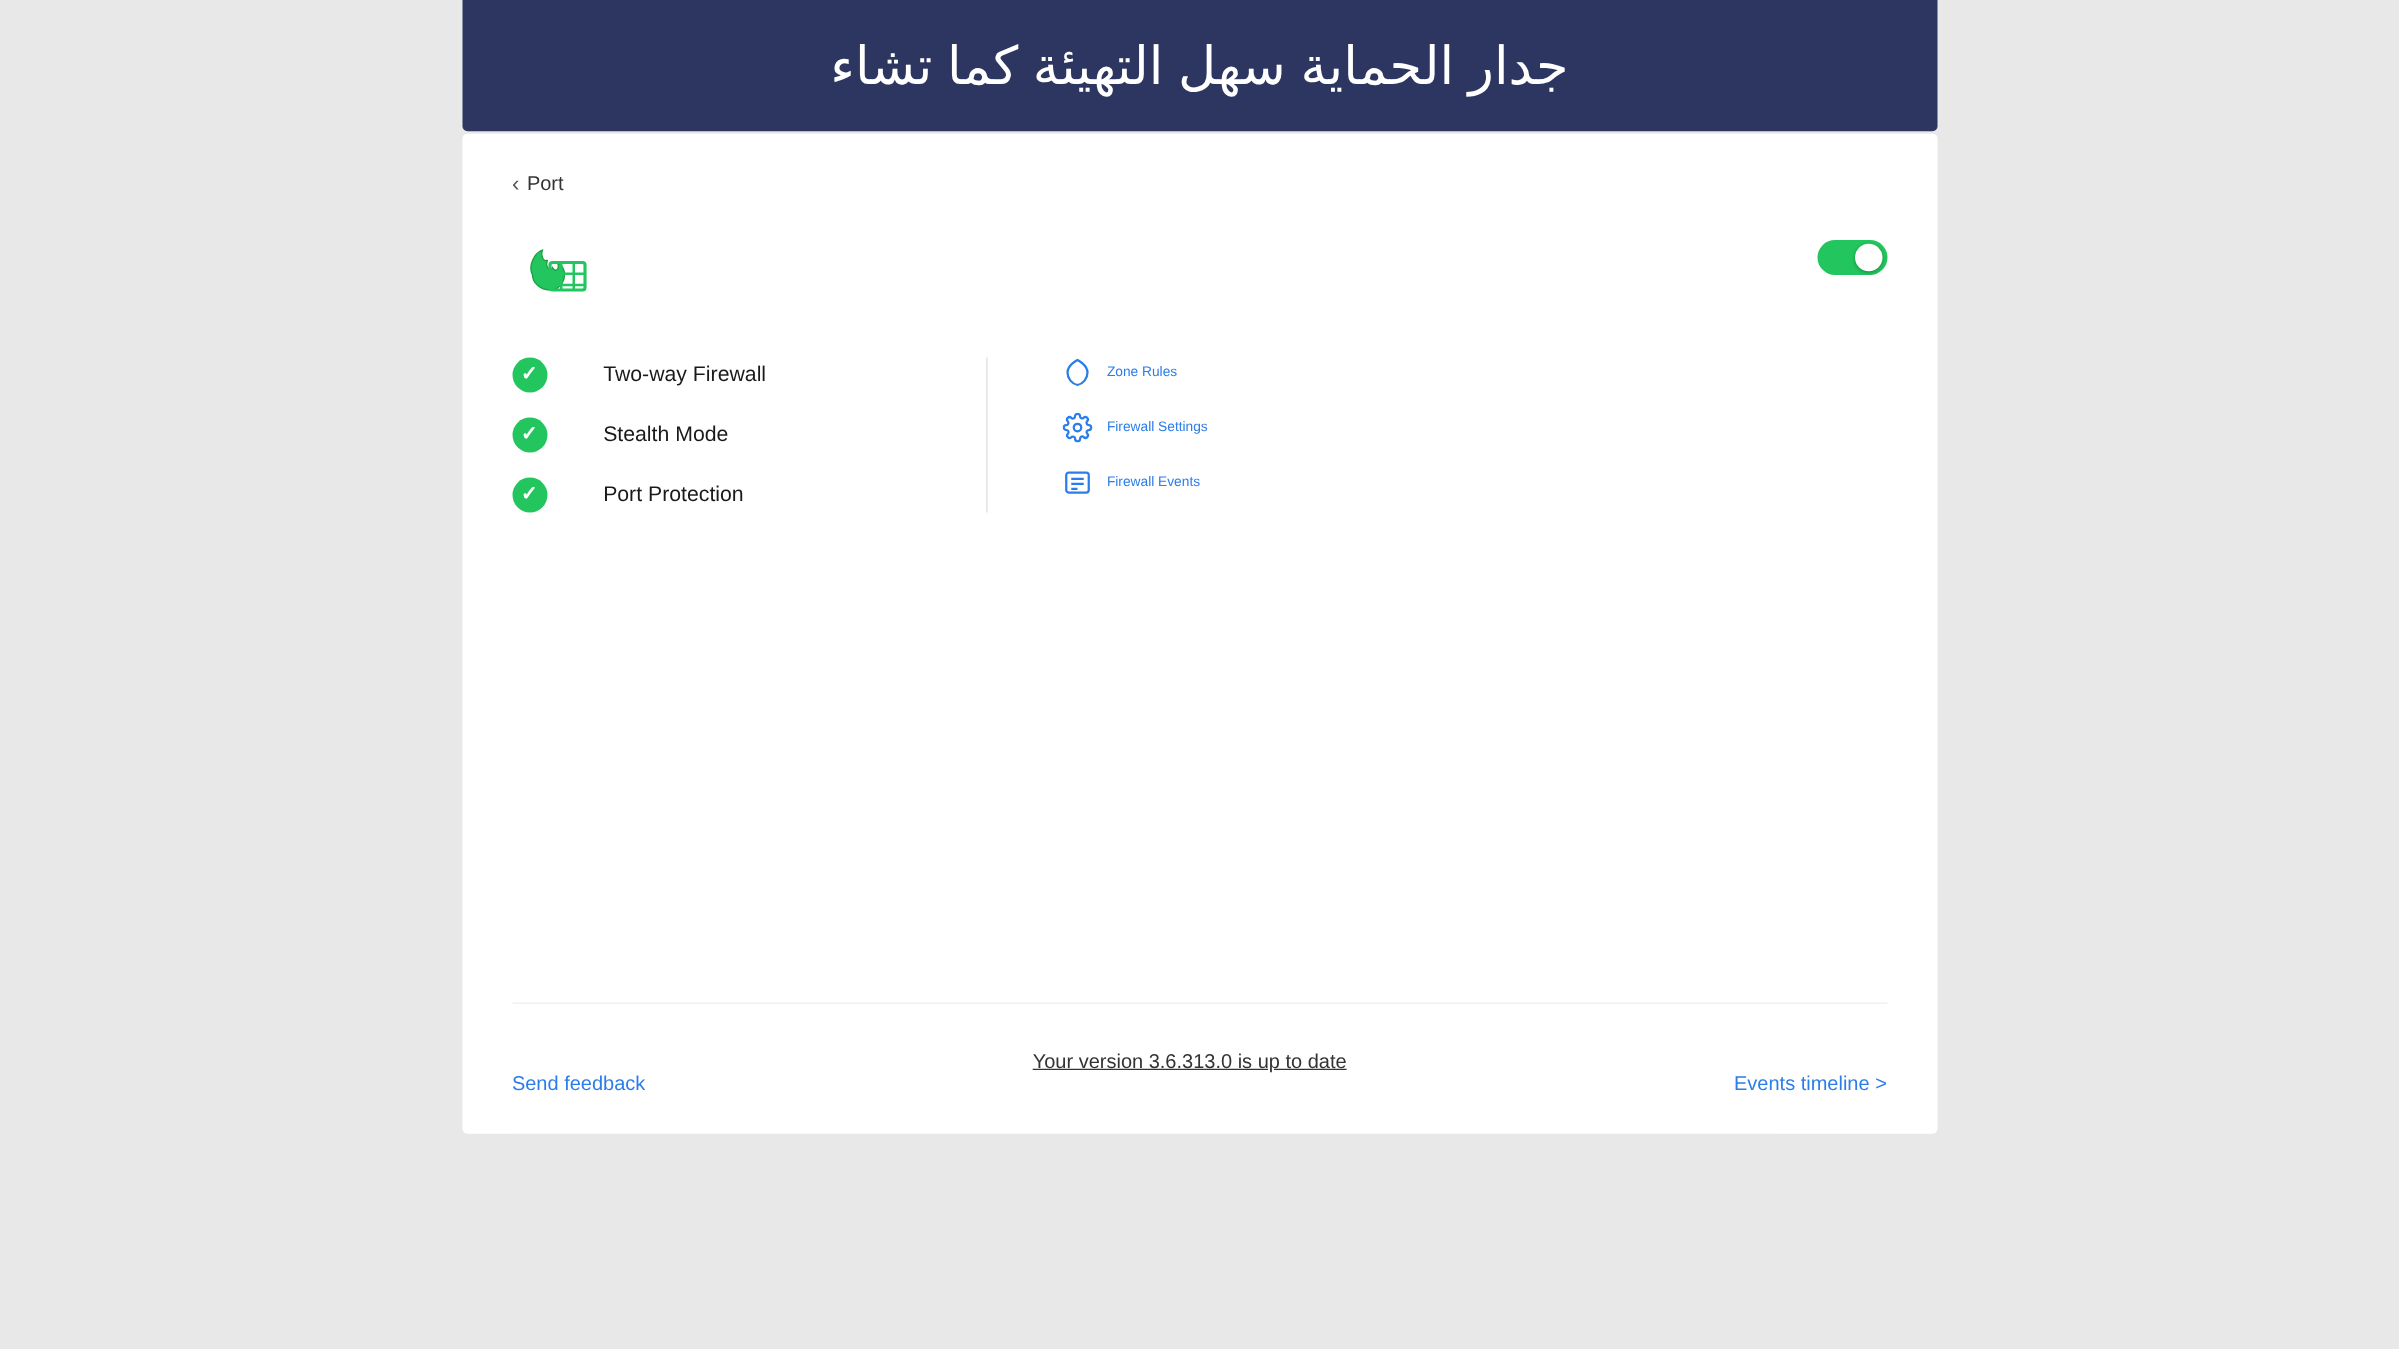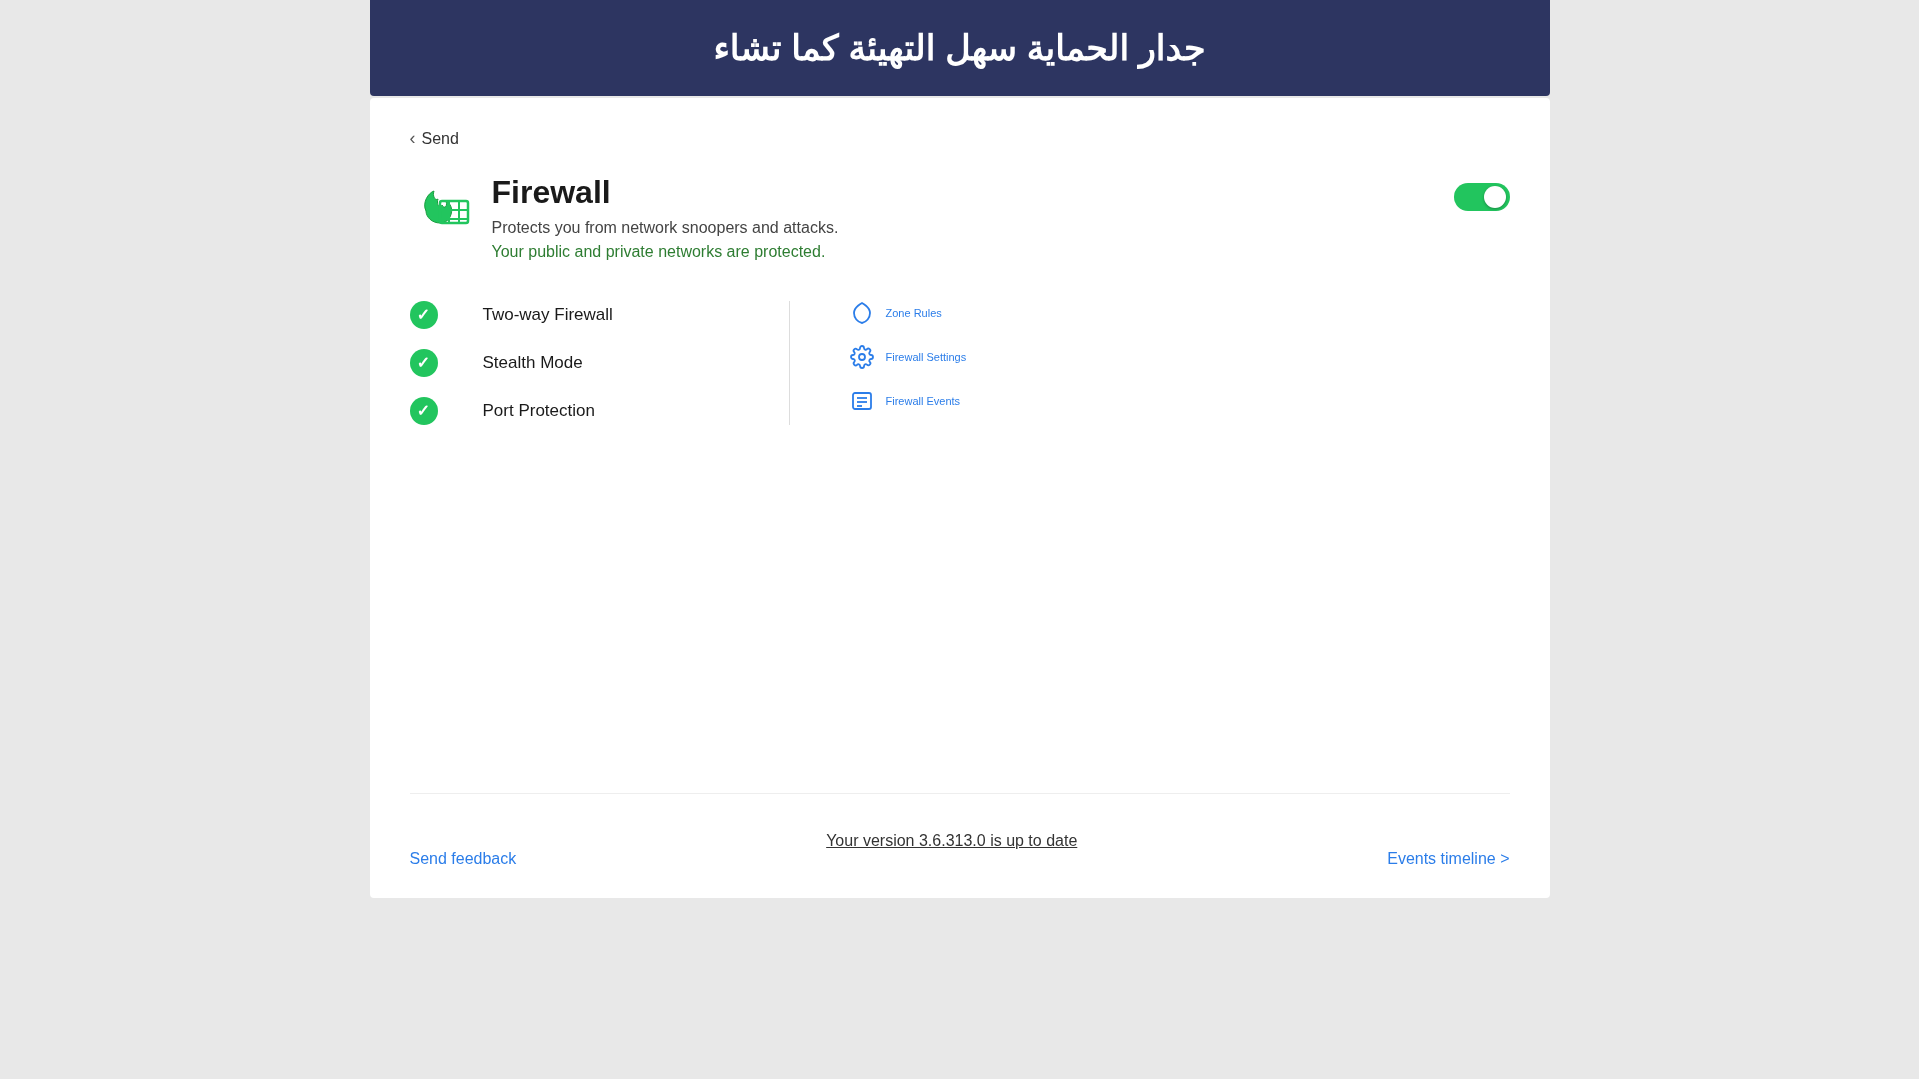--- a/index.html
+++ b/index.html
@@ -27,22 +27,22 @@
     .top-banner {
       background: #2d3561;
       width: 1180px;
       padding: 28px 20px;
       text-align: center;
       border-radius: 0 0 4px 4px;
     }
 
     .top-banner-text {
       color: #ffffff;
-      font-size: 35px;
-      font-weight: 700;
+      font-size: 42px;
+      font-weight: 400;
       direction: rtl;
       letter-spacing: 1px;
     }
 
     .content-panel {
       background: #ffffff;
       width: 1180px;
       min-height: 800px;
       margin-top: 2px;
       border-radius: 4px;
@@ -250,44 +250,39 @@
 <div class="main-wrapper">
 
   <div class="top-banner">
     <div class="top-banner-text">جدار الحماية سهل التهيئة كما تشاء</div>
   </div>
 
   <div class="content-panel">
 
     <a class="back-link" href="#">
       <span class="back-chevron">‹</span>
-      <span>Send</span>
+      <span>Port</span>
     </a>
 
     <div class="header-section">
       <div class="header-left">
 
         <div class="firewall-icon">
           <svg viewBox="0 0 64 64" width="64" height="64" fill="none" xmlns="http://www.w3.org/2000/svg">
 
             <path d="M16 38 C12 30 18 20 24 18 C22 24 26 28 28 26 C26 32 30 36 32 32 C34 36 38 34 36 28 C40 30 44 36 40 44 C38 48 34 50 30 50 C22 50 16 44 16 38Z" fill="#22c55e" stroke="#1a9e3f" stroke-width="1"></path>
 
             <rect x="30" y="28" width="28" height="22" rx="2" fill="none" stroke="#22c55e" stroke-width="2.5"></rect>
             <line x1="30" y1="37" x2="58" y2="37" stroke="#22c55e" stroke-width="2"></line>
             <line x1="30" y1="46" x2="58" y2="46" stroke="#22c55e" stroke-width="2"></line>
             <line x1="39" y1="28" x2="39" y2="50" stroke="#22c55e" stroke-width="2"></line>
             <line x1="49" y1="28" x2="49" y2="50" stroke="#22c55e" stroke-width="2"></line>
           </svg>
         </div>
 
-        <div class="header-text">
-          <div class="firewall-title">Firewall</div>
-          <div class="firewall-desc">Protects you from network snoopers and attacks.</div>
-          <div class="firewall-status">Your public and private networks are protected.</div>
-        </div>
       </div>
 
       <div class="toggle-switch">
         <div class="toggle-knob"></div>
       </div>
     </div>
 
     <div class="divider-section">
 
       <div class="features-list">

